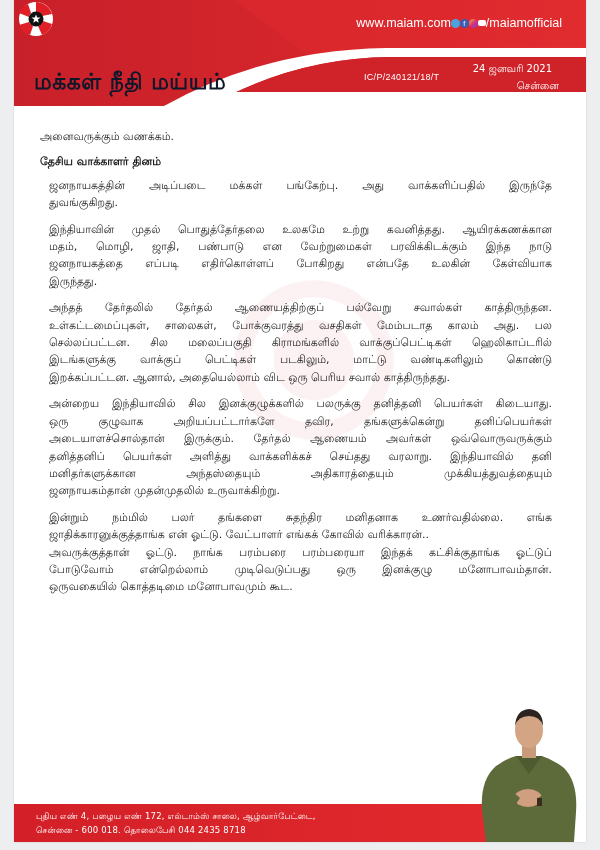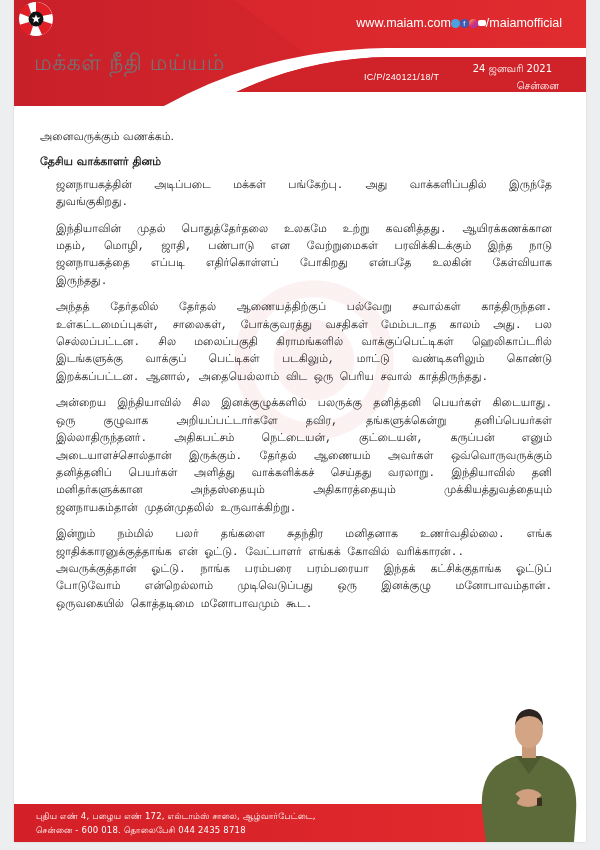--- a/index.html
+++ b/index.html
@@ -9,22 +9,22 @@
     }
     .page {
       position: absolute; left: 14px; top: 0; width: 572px; height: 842px;
       background: #ffffff; box-shadow: 0 0 2px rgba(0,0,0,0.12); overflow: hidden;
     }
     
     .header { position: absolute; left: 0; top: 0; width: 572px; height: 106px; }
     .header svg { position: absolute; left: 0; top: 0; }
     .logo { position: absolute; left: 84px; top: 14px; width: 44px; height: 38px; }
     .brand-name {
-      position: absolute; left: 20px; top: 50px; color: #737373;
-      font-size: 22px; font-weight: normal; letter-spacing: 0.5px;
+      position: absolute; left: 20px; top: 69px; color: #0f172a;
+      font-size: 22px; font-weight: bold; letter-spacing: 0.5px;
     }
     .social-row {
       position: absolute; right: 24px; top: 16px; color: #fff;
       font-family: "Liberation Sans", sans-serif; font-size: 12.5px;
       display: flex; align-items: center; gap: 0;
     }
     .soc { width: 9px; height: 9px; border-radius: 50%; display: inline-block; font-size: 7px; color:#fff; text-align:center; line-height:9px; }
     .ref-no {
       position: absolute; left: 350px; top: 72px; color: #fff;
       font-family: "Liberation Sans", sans-serif; font-size: 9px; letter-spacing: 0.3px;
@@ -35,21 +35,21 @@
     .place-text {
       position: absolute; right: 27px; top: 80px; color: #fff; font-size: 10px; text-align: right;
     }
     
     .content {
       position: absolute; left: 26px; top: 128px; width: 512px;
       font-size: 11px; line-height: 17.4px; color: #1a1a1a;
     }
     .salutation { font-weight: normal; margin: 0 0 8px 0; }
     .title { font-weight: bold; margin: 0 0 6px 0; }
-    .para { margin: 0 0 9px 16px; text-align: justify; text-align-last: left; font-family: Liberation Mono, monospace; }
+    .para { margin: 0 0 9px 9px; text-align: justify; text-align-last: left; }
     .para span { display: block; }
     
     .watermark {
       position: absolute; left: 220px; top: 280px; width: 160px; height: 160px;
       border-radius: 50%; opacity: 0.06; background: radial-gradient(circle, #d0212a 0 35%, transparent 36% 55%, #d0212a 56% 70%, transparent 71%);
     }
     
     .footer {
       position: absolute; left: 0; top: 804px; width: 540px; height: 38px;
       background: linear-gradient(90deg, #d31f27, #e22b2e);
@@ -139,21 +139,20 @@
       <span style="text-align-last:justify">அந்தத் தேர்தலில் தேர்தல் ஆணையத்திற்குப் பல்வேறு சவால்கள் காத்திருந்தன.</span>
       <span style="text-align-last:justify">உள்கட்டமைப்புகள், சாலைகள், போக்குவரத்து வசதிகள் மேம்படாத காலம் அது. பல</span>
       <span style="text-align-last:justify">செல்லப்பட்டன. சில மலைப்பகுதி கிராமங்களில் வாக்குப்பெட்டிகள் ஹெலிகாப்டரில்</span>
       <span style="text-align-last:justify">இடங்களுக்கு வாக்குப் பெட்டிகள் படகிலும், மாட்டு வண்டிகளிலும் கொண்டு</span>
       <span>இறக்கப்பட்டன. ஆனால், அதையெல்லாம் விட ஒரு பெரிய சவால் காத்திருந்தது.</span>
     </div>
 
     <div class="para">
       <span style="text-align-last:justify">அன்றைய இந்தியாவில் சில இனக்குழுக்களில் பலருக்கு தனித்தனி பெயர்கள் கிடையாது.</span>
       <span style="text-align-last:justify">ஒரு குழுவாக அறியப்பட்டார்களே தவிர, தங்களுக்கென்று தனிப்பெயர்கள்</span>
-      <span style="text-align-last:justify">இல்லாதிருந்தனர். அதிகபட்சம் நெட்டையன், குட்டையன், கருப்பன் எனும்</span>
       <span style="text-align-last:justify">அடையாளச்சொல்தான் இருக்கும். தேர்தல் ஆணையம் அவர்கள் ஒவ்வொருவருக்கும்</span>
       <span style="text-align-last:justify">தனித்தனிப் பெயர்கள் அளித்து வாக்களிக்கச் செய்தது வரலாறு. இந்தியாவில் தனி</span>
       <span style="text-align-last:justify">மனிதர்களுக்கான அந்தஸ்தையும் அதிகாரத்தையும் முக்கியத்துவத்தையும்</span>
       <span>ஜனநாயகம்தான் முதன்முதலில் உருவாக்கிற்று.</span>
     </div>
 
     <div class="para">
       <span style="text-align-last:justify">இன்றும் நம்மில் பலர் தங்களை சுதந்திர மனிதனாக உணர்வதில்லை. எங்க</span>
       <span>ஜாதிக்காரனுக்குத்தாங்க என் ஓட்டு. வேட்பாளர் எங்கக் கோவில் வரிக்காரன்..</span>
       <span style="text-align-last:justify">அவருக்குத்தான் ஓட்டு. நாங்க பரம்பரை பரம்பரையா இந்தக் கட்சிக்குதாங்க ஓட்டுப்</span>

